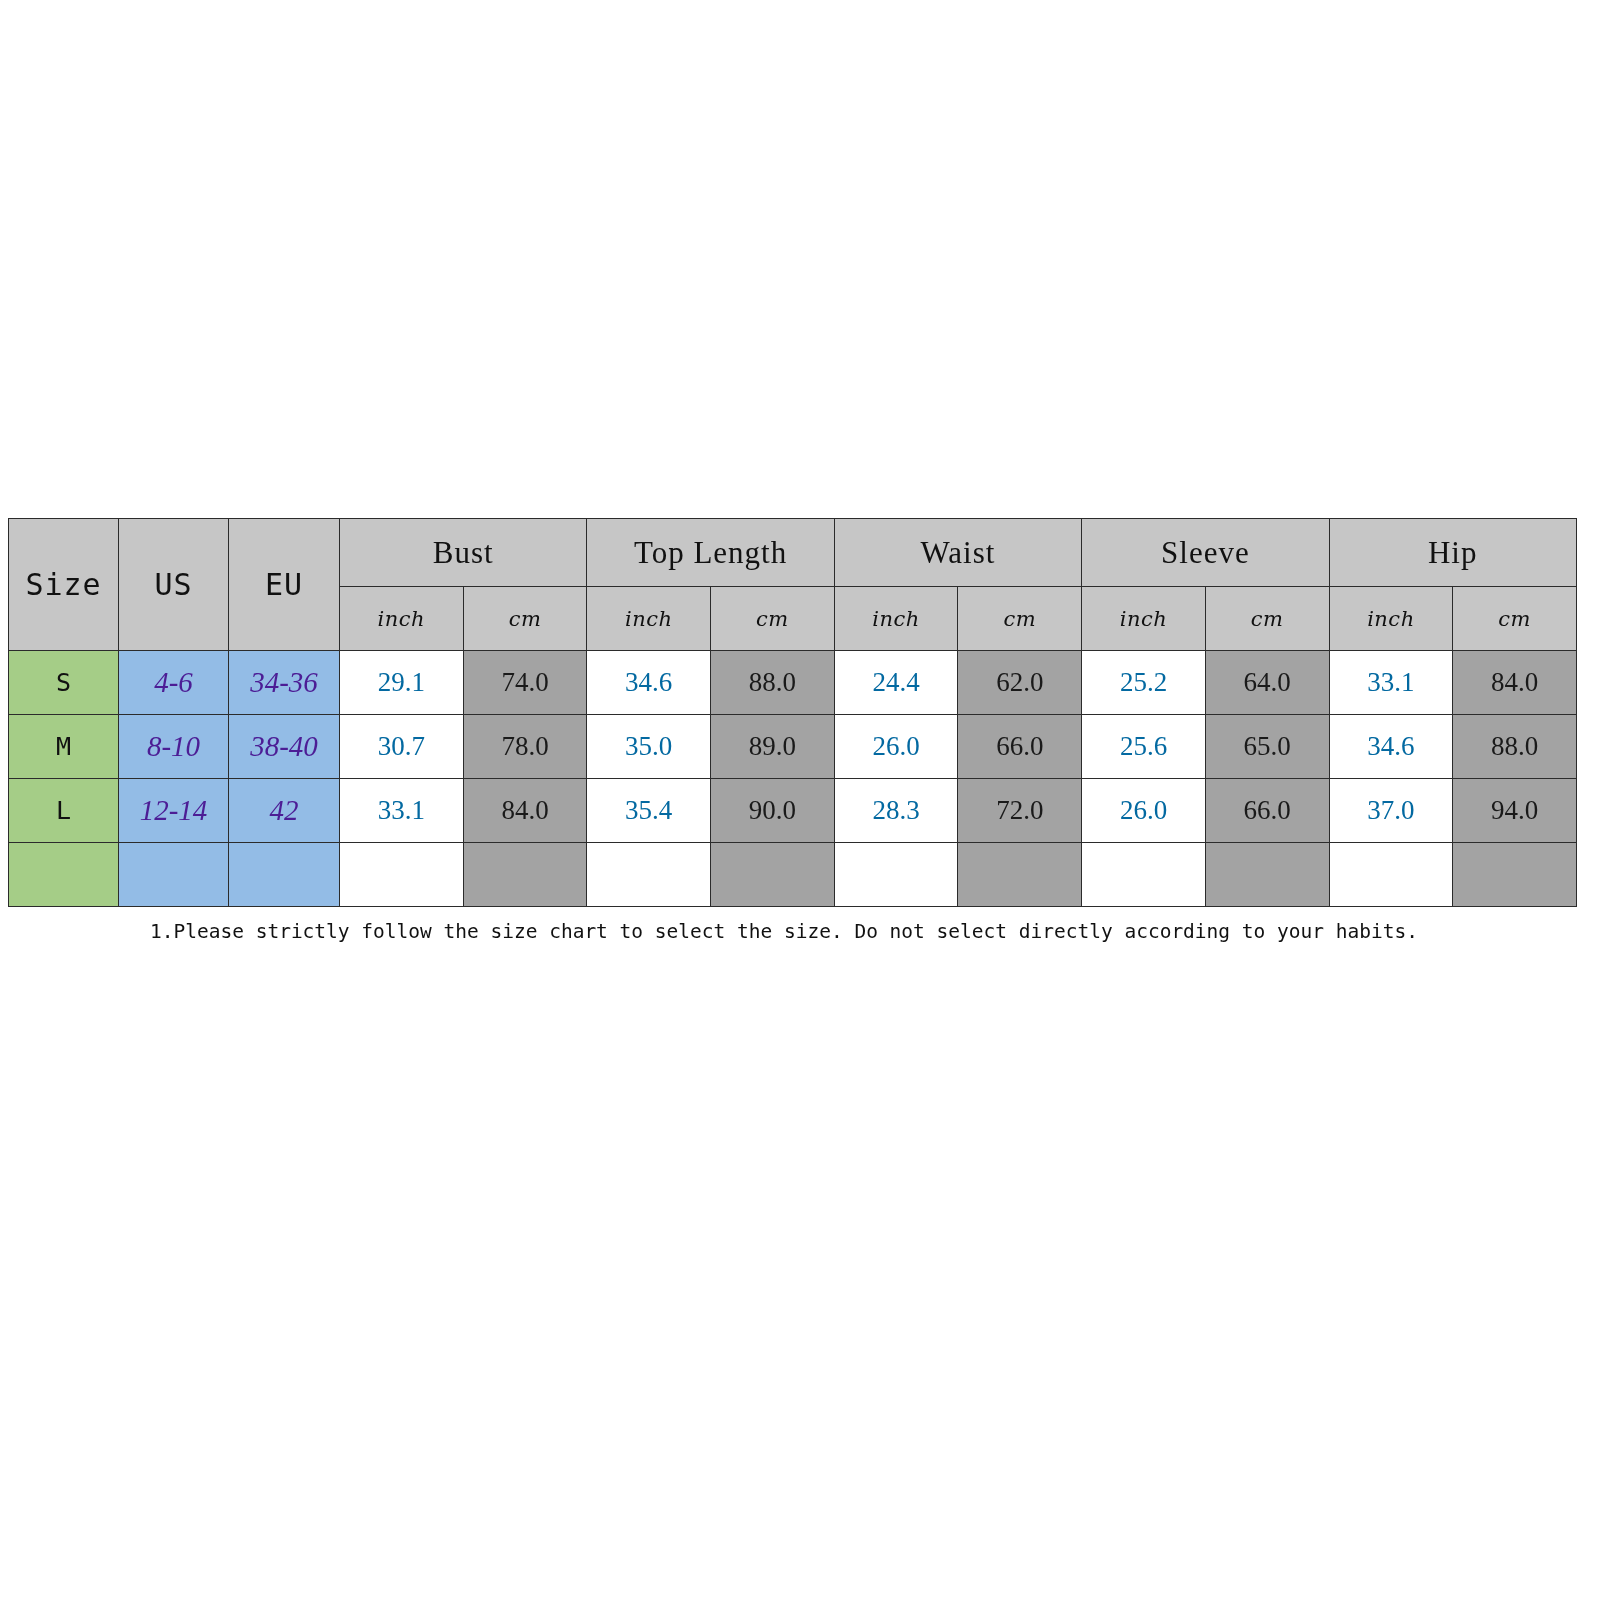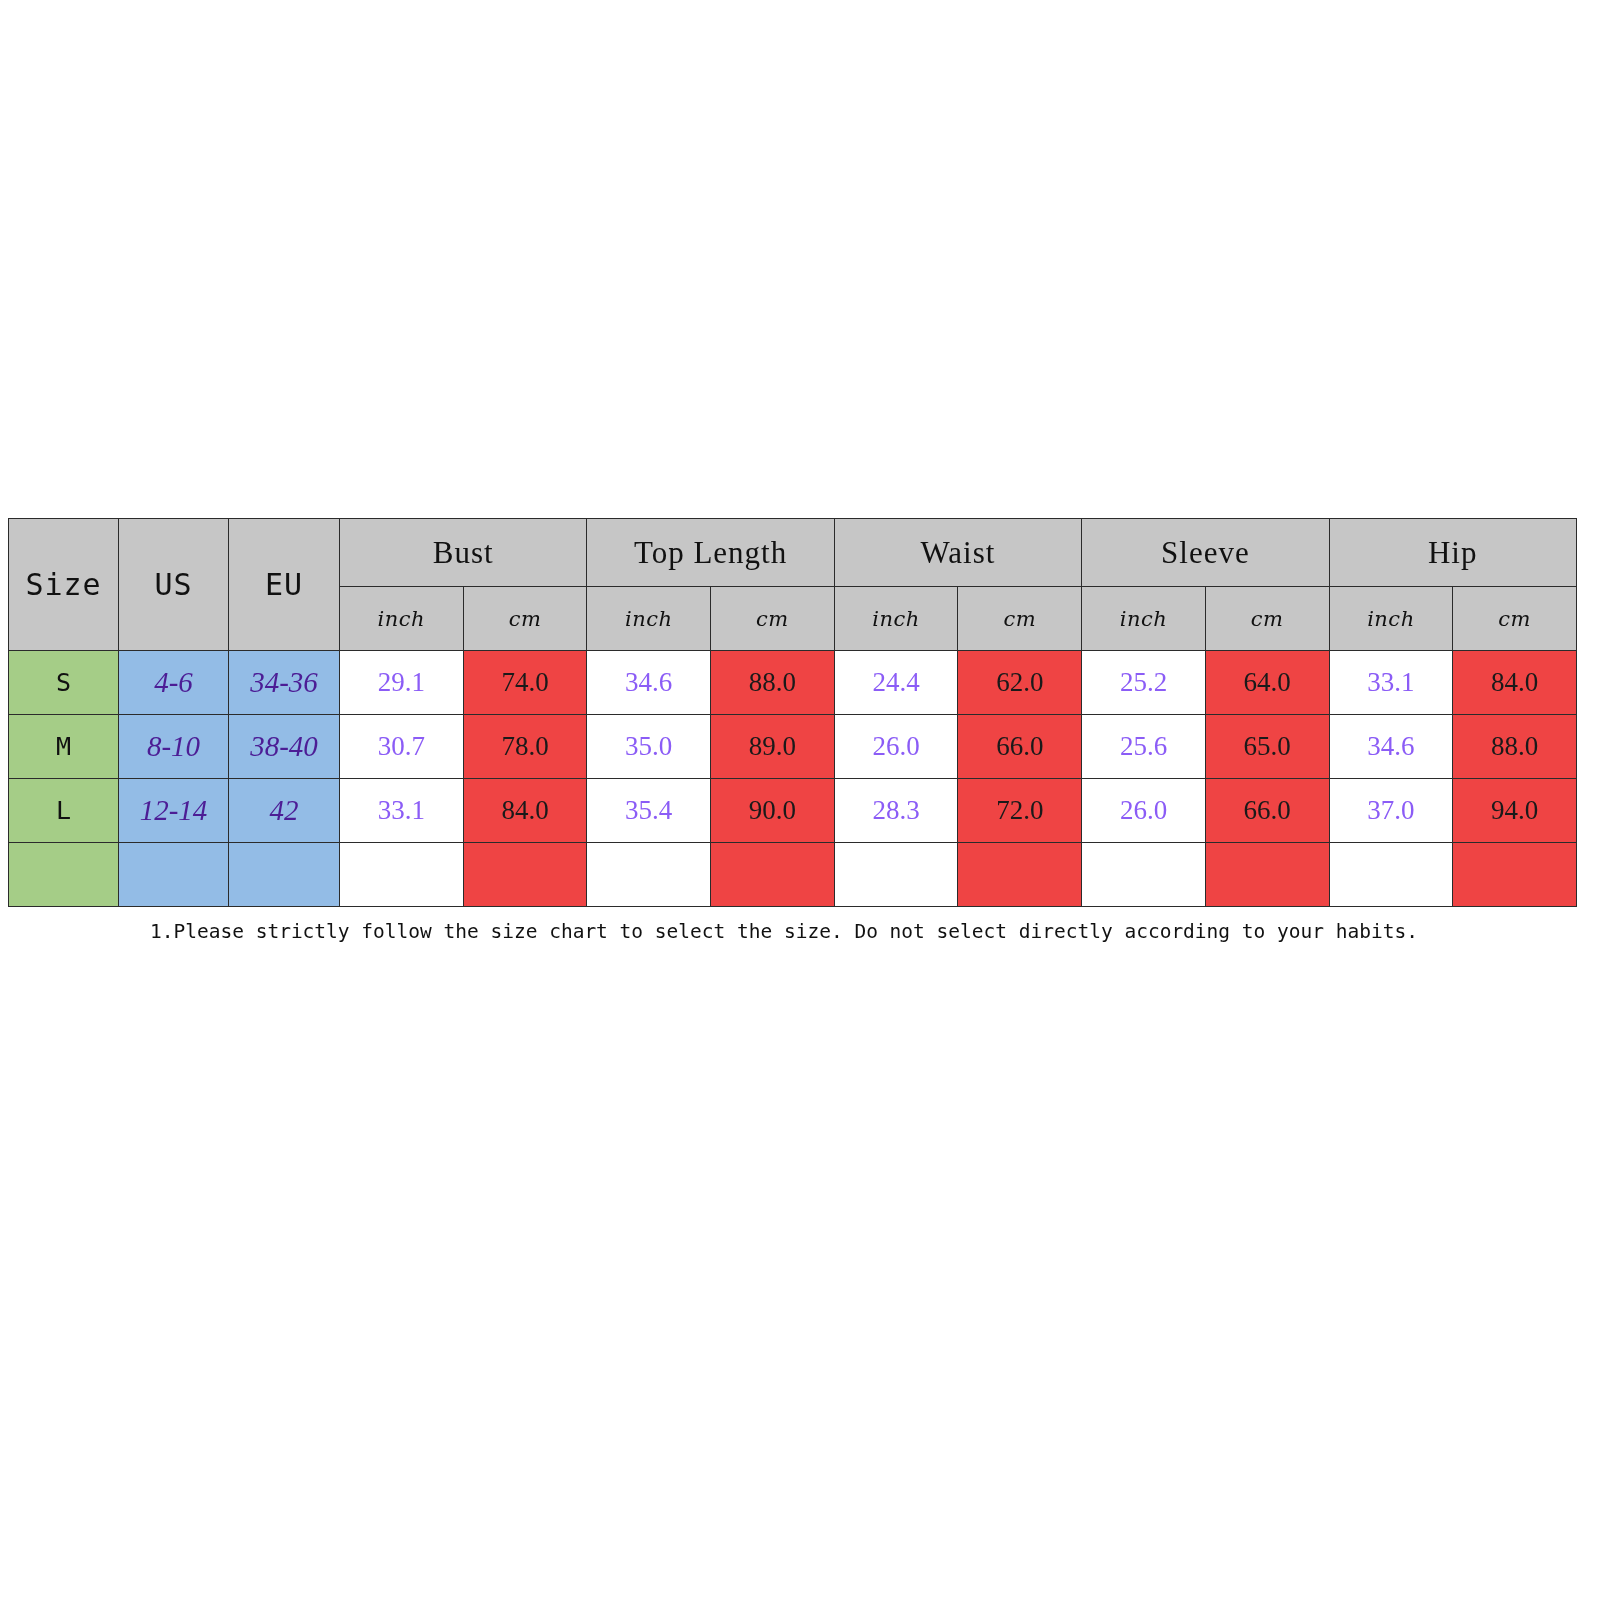--- a/index.html
+++ b/index.html
@@ -77,25 +77,25 @@
     background: #93bce6;
     font-family: "Liberation Serif", serif;
     font-style: italic;
     font-weight: bold;
     font-size: 29px;
     color: #4c1d95;
   }
   .c-inch {
     background: #ffffff;
     font-size: 27px;
-    color: #8b5cf6;
+    color: #0369a1;
     margin-left: 48px;
   }
   .c-cm {
-    background: #ef4444;
+    background: #a3a3a3;
     font-size: 27px;
     color: #1a1a1a;
   }
 
   
   col.w-size { width: 110px; }
   col.w-us   { width: 110px; }
   col.w-eu   { width: 111px; }
   col.w-m    { width: 123.7px; }
 

